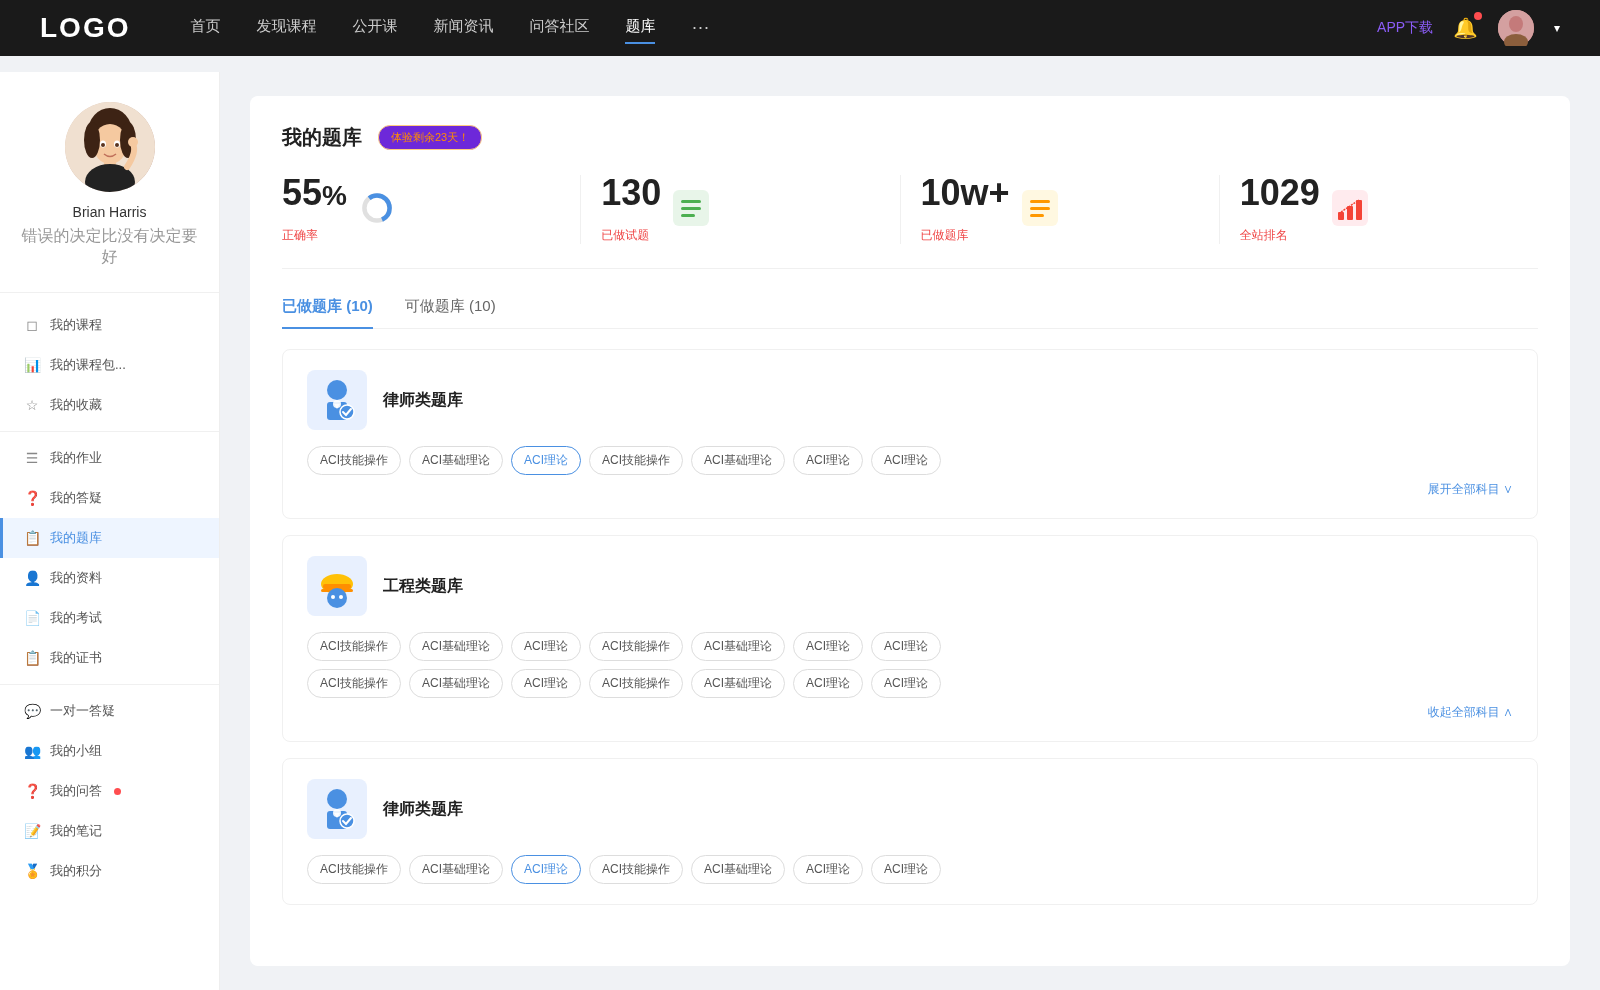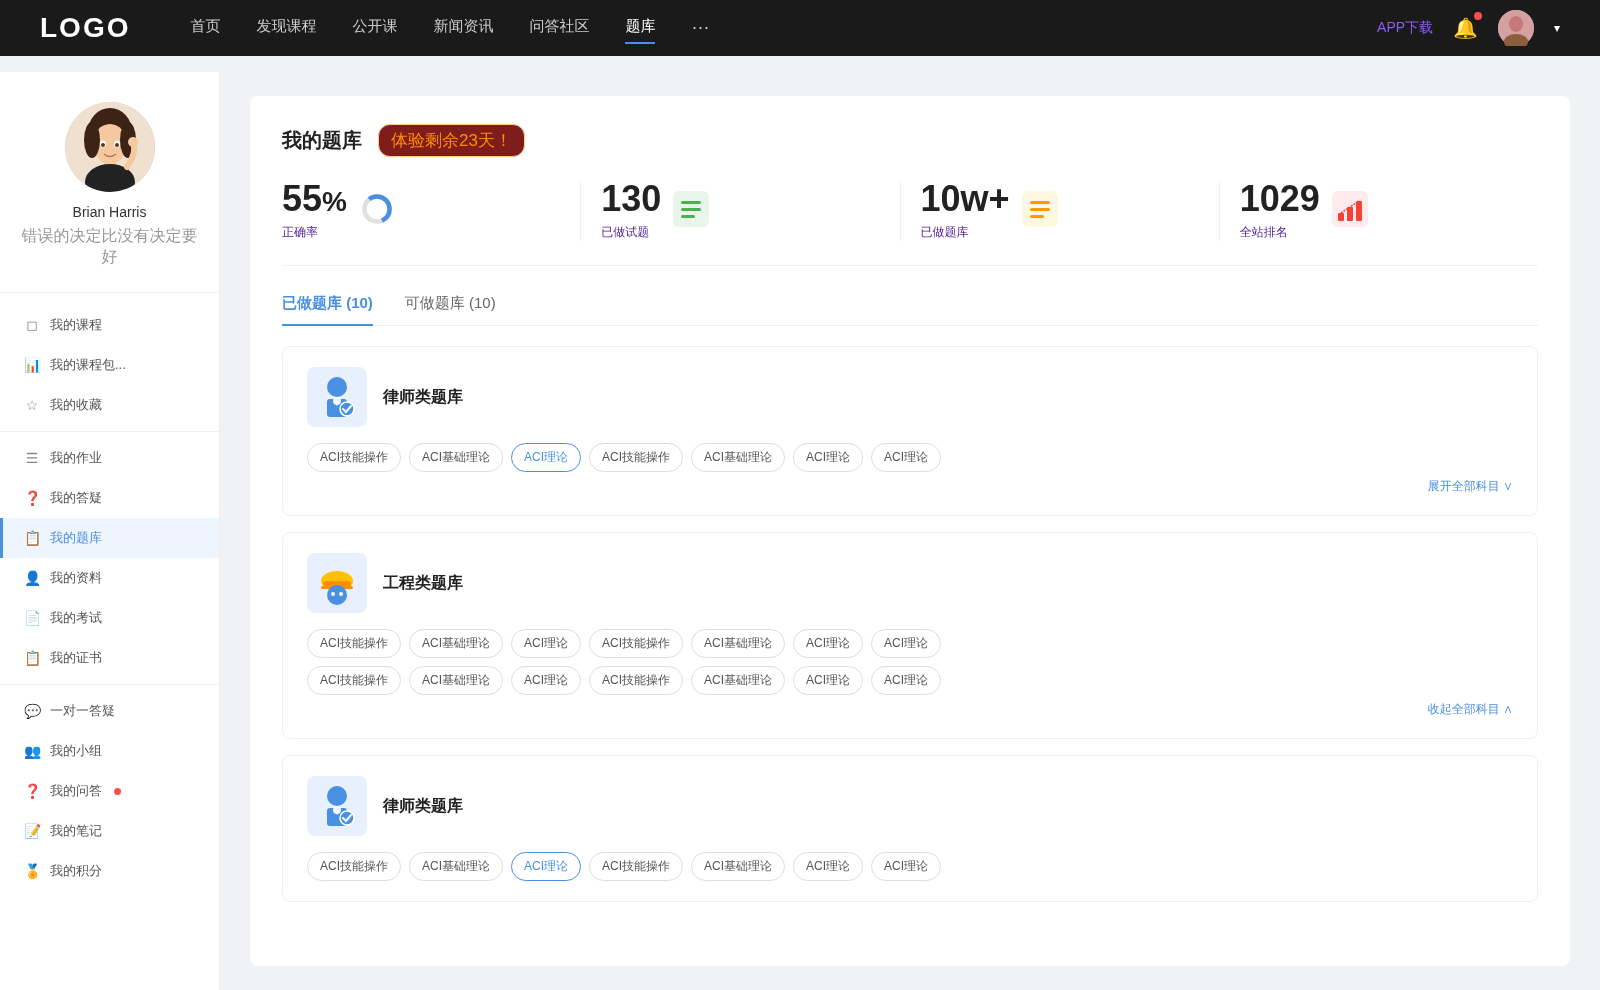--- a/index.html
+++ b/index.html
@@ -193,23 +193,23 @@
       align-items: center;
       gap: 16px;
       margin-bottom: 24px;
     }
     .qb-title {
       font-size: 20px;
       font-weight: 600;
       color: #222;
     }
     .qb-trial-badge {
-      background: #7f1d1d;
+      background: #6d28d9;
       color: #ff8c00;
-      font-size: 17px;
+      font-size: 11px;
       padding: 4px 12px;
       border-radius: 12px;
       border: 1px solid #ffcc80;
     }
 
     
     .stats-row {
       display: flex;
       gap: 0;
       margin-bottom: 28px;
@@ -232,22 +232,22 @@
     }
     .stat-value {
       font-size: 36px;
       font-weight: 700;
       color: #222;
       line-height: 1;
     }
     .stat-value .pct { font-size: 28px; }
     .stat-label {
       font-size: 12px;
-      color: #4c1d95;
-      margin-top: 7px;
+      color: #ef4444;
+      margin-top: 16px;
     }
     .stat-icon {
       flex-shrink: 0;
     }
 
     
     .donut-icon {
       width: 36px; height: 36px;
     }
 

